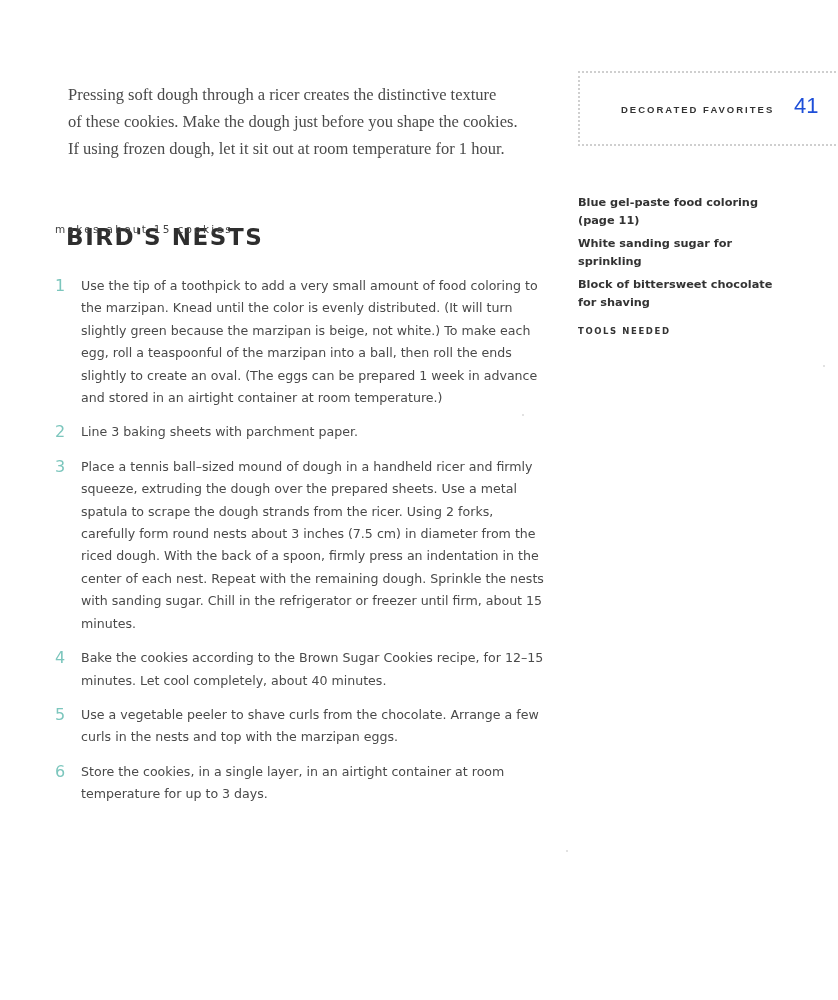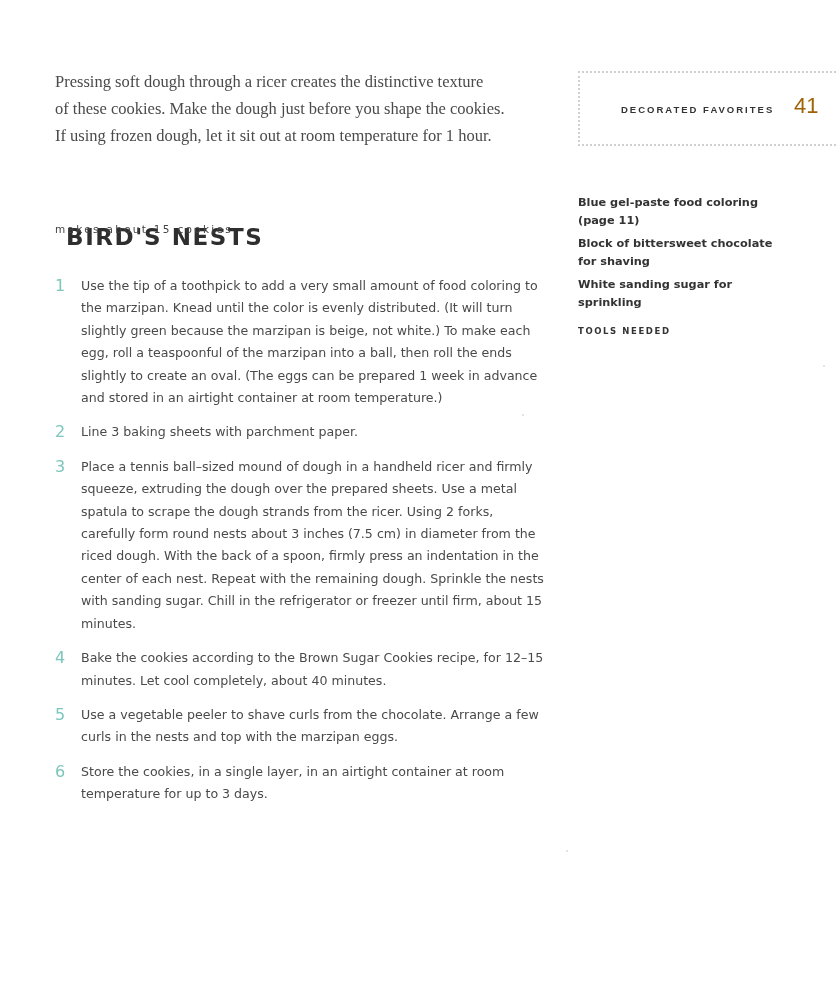--- a/index.html
+++ b/index.html
@@ -7,39 +7,39 @@
       width: 838px; height: 1000px;
       background: #ffffff;
       position: relative;
       overflow: hidden;
       color: #3a3a3a;
     }
     .intro {
       position: absolute; left: 55px; top: 68px; width: 490px;
       font-family: "Liberation Serif", "DejaVu Serif", serif;
       font-size: 16.5px; line-height: 27px; color: #4a4a4a;
-      margin: 0;
+      margin: 13px;
     }
     .intro p { margin: 0; white-space: nowrap; }
     .header-box {
       position: absolute; left: 578px; top: 71px; width: 262px; height: 75px;
       border-top: 2px dotted #cfcfcf;
       border-left: 2px dotted #cfcfcf;
       border-bottom: 2px dotted #cfcfcf;
       box-sizing: border-box;
     }
     .section-name {
       position: absolute; left: 41px; top: 31px;
       font-family: "Liberation Sans", "DejaVu Sans", sans-serif;
       font-size: 9.5px; letter-spacing: 2px; color: #333; font-weight: bold; text-align: right;
     }
     .page-num {
       position: absolute; left: 214px; top: 20px;
       font-family: "Liberation Sans", "DejaVu Sans", sans-serif;
-      font-size: 22px; color: #a16207; font-weight: normal;
+      font-size: 22px; color: #1d4ed8; font-weight: normal;
     }
     .title {
       position: absolute; left: 55px; top: 213px;
       font-family: "DejaVu Sans", "Liberation Sans", sans-serif;
       font-weight: bold; font-size: 23px; letter-spacing: 1.6px; color: #2e2e2e;
       margin: 11px;
     }
     .yield {
       position: absolute; left: 55px; top: 223px;
       font-family: "DejaVu Sans", "Liberation Sans", sans-serif;
@@ -106,20 +106,20 @@
     <span>Use a vegetable peeler to shave curls from the chocolate. Arrange a few curls in the nests and top with the marzipan eggs.</span>
   </li>
   <li class="step">
     <span class="step-num">6</span>
     <span>Store the cookies, in a single layer, in an airtight container at room temperature for up to 3 days.</span>
   </li>
 </ol>
 
 <div class="ingredients">
   <div class="ingredient">Blue gel-paste food coloring (page 11)</div>
+  <div class="ingredient">White sanding sugar for sprinkling</div>
   <div class="ingredient">Block of bittersweet chocolate for shaving</div>
-  <div class="ingredient">White sanding sugar for sprinkling</div>
   <div class="tools-label">TOOLS NEEDED</div>
 </div>
 
 <div class="speck" style="left:823px;top:365px;"></div>
 <div class="speck" style="left:522px;top:414px;"></div>
 <div class="speck" style="left:566px;top:850px;"></div>
 
 </body></html>

